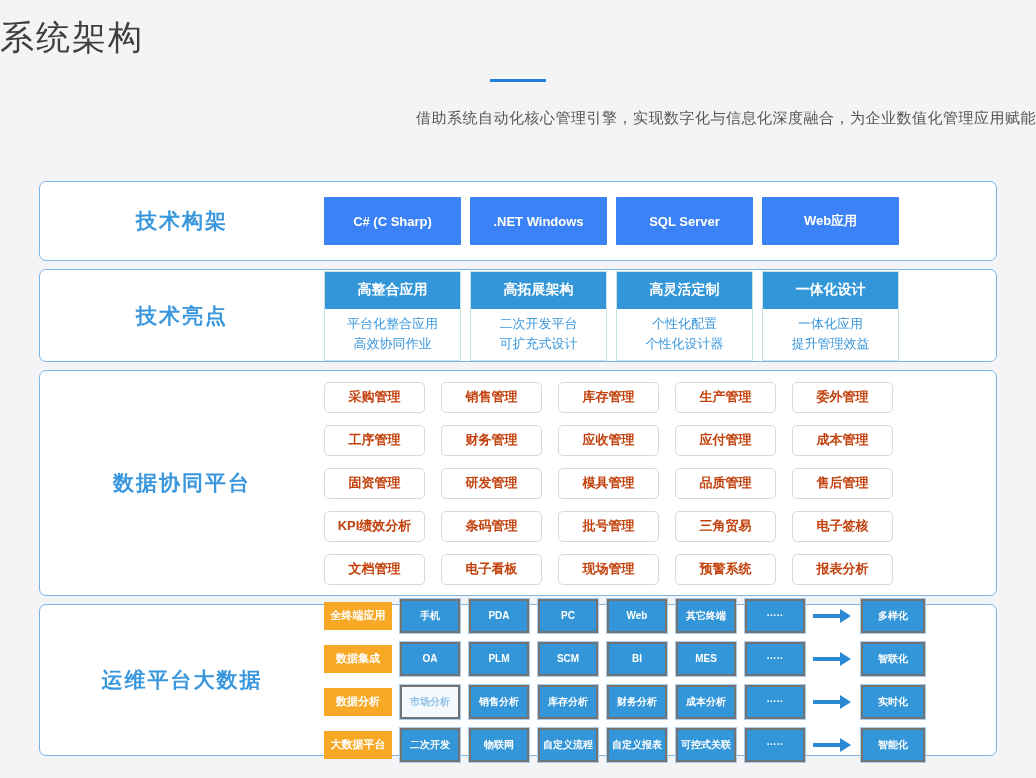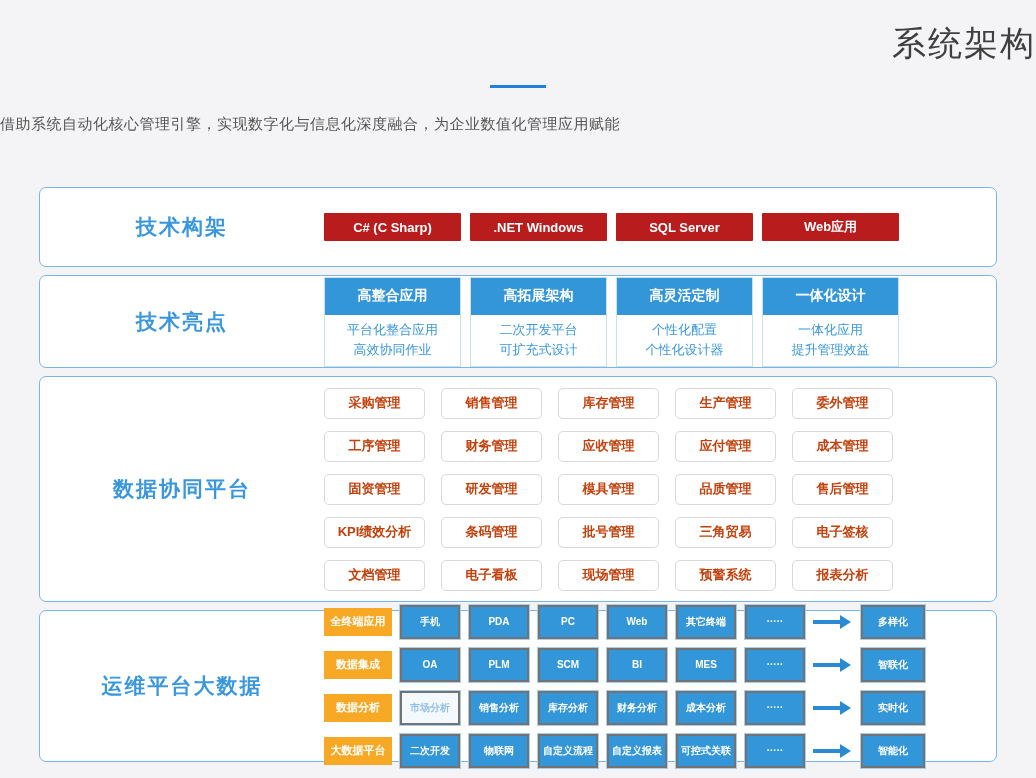--- a/index.html
+++ b/index.html
@@ -3,37 +3,37 @@
 <meta charset="utf-8">
 <style>
   html,body { margin:0; padding:0; }
   body {
     background:#f4f4f6;
     font-family:"Liberation Sans","DejaVu Sans",sans-serif;
     -webkit-font-smoothing:antialiased;
   }
   .page { width:1036px; height:778px; position:relative; overflow:hidden; background:#f4f4f6; }
 
-  .title { text-align:right; padding-top:21px; font-size:34px; color:#3f3f3f; font-weight:500; letter-spacing:2px; }
+  .title { text-align:left; padding-top:15px; font-size:34px; color:#3f3f3f; font-weight:500; letter-spacing:2px; }
   .divider { width:56px; height:3px; background:#2181d8; margin:18px auto 0; }
-  .subtitle { text-align:left; margin-top:27px; font-size:15px; color:#555; letter-spacing:0.5px; }
+  .subtitle { text-align:right; margin-top:27px; font-size:15px; color:#555; letter-spacing:0.5px; }
 
   .panels { margin-top:53px; }
   .panel {
     width:958px; margin:0 auto 8px; background:#ffffff;
     border:1px solid #79b5e6; border-radius:7px; box-sizing:border-box;
     display:flex; align-items:center;
   }
   .panel-label { flex:0 0 284px; text-align:center; font-size:21px; font-weight:bold; color:#3a97dd; letter-spacing:2px; }
 
   
   .p1 { height:80px; }
   .stack-row { display:flex; gap:9px; }
   .stack-btn {
-    width:137px; height:28px; background:#b91c1c; color:#fff;
+    width:137px; height:48px; background:#3b82f6; color:#fff;
     font-size:13px; font-weight:bold; display:flex; align-items:center; justify-content:center;
     border-radius:1px; cursor:default;
   }
 
   
   .p2 { height:93px; }
   .hl-row { display:flex; gap:9px; }
   .hl-card { width:137px; border:1px solid #c8e2e6; background:#fff; box-sizing:border-box; }
   .hl-head { height:37px; background:#3396d8; color:#fff; font-size:14px; font-weight:bold;
              display:flex; align-items:center; justify-content:center; }

